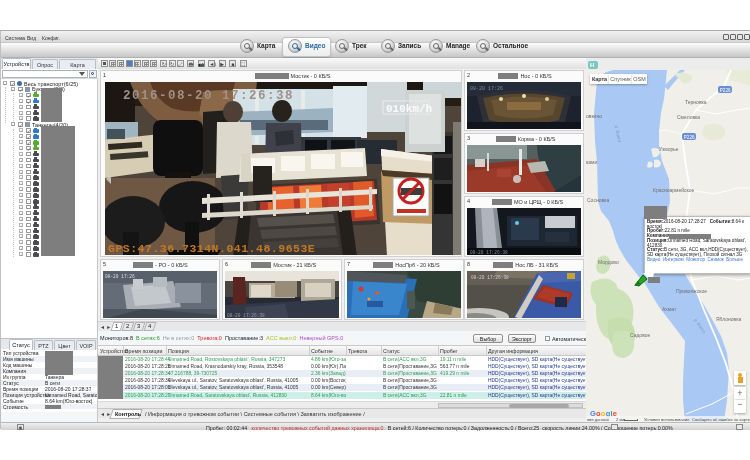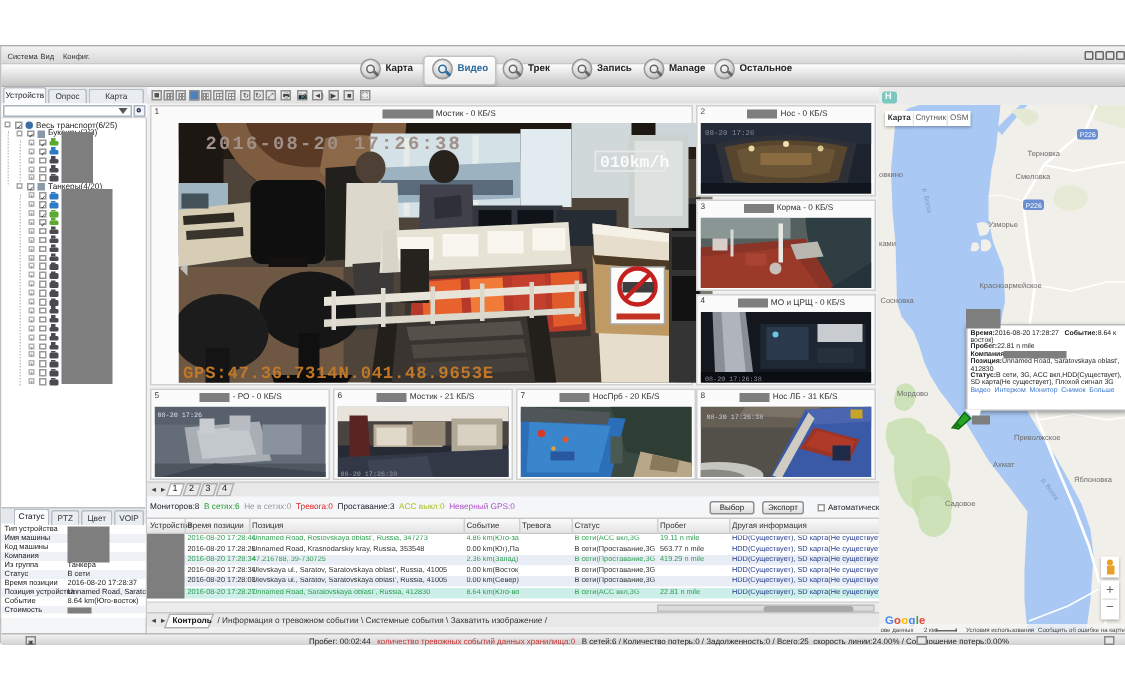--- a/index.html
+++ b/index.html
@@ -265,21 +265,21 @@
         <div class="ab" style="left:99.80000000000001px;top:2px;width:7px;height:7px;border:1px solid #909090;background:#e8e8e8;font-size:5px;line-height:7px;text-align:center;color:#444;">📷</div>
         <div class="ab" style="left:110.30000000000001px;top:2px;width:7px;height:7px;border:1px solid #909090;background:#e8e8e8;font-size:5px;line-height:7px;text-align:center;color:#444;">◄)</div>
         <div class="ab" style="left:120.80000000000001px;top:2px;width:7px;height:7px;border:1px solid #909090;background:#e8e8e8;font-size:5px;line-height:7px;text-align:center;color:#444;">▶</div>
         <div class="ab" style="left:131.3px;top:2px;width:7px;height:7px;border:1px solid #909090;background:#e8e8e8;font-size:5px;line-height:7px;text-align:center;color:#444;">■</div>
         <div class="ab" style="left:141.8px;top:2px;width:7px;height:7px;border:1px solid #909090;background:#e8e8e8;font-size:5px;line-height:7px;text-align:center;color:#444;">⛶</div>
       </div>
 <div class="ab" style="left:2px;top:12px;width:362px;height:187px;background:#fbfbfb;border:1px solid #d0d0d0;">
         <div class="ab" style="left:2px;top:1px;font-size:5.5px;color:#333;">1</div>
         <div class="redact" style="left:153.5px;top:2px;width:34px;height:5.5px;"></div>
         <div class="ab" style="left:189.5px;top:1.5px;font-size:5.5px;color:#333;white-space:nowrap;">Мостик - 0 КБ/S</div>
-        <div class="ab" style="left:18px;top:10.5px;width:414px;height:173px;overflow:hidden;"><svg width="356" height="174" viewBox="0 0 356 174" xmlns="http://www.w3.org/2000/svg" preserveAspectRatio="none">
+        <div class="ab" style="left:4px;top:10.5px;width:414px;height:173px;overflow:hidden;"><svg width="356" height="174" viewBox="0 0 356 174" xmlns="http://www.w3.org/2000/svg" preserveAspectRatio="none">
 <rect width="356" height="174" fill="#4e443a"></rect>
 <rect x="0" y="0" width="356" height="24" fill="#251c14"></rect>
 <path d="M0 0 L356 0 L356 8 L200 14 L100 16 L0 12 Z" fill="#1e1812"></path>
 <rect x="0" y="0" width="30" height="88" fill="#1c1712"></rect>
 <rect x="0" y="40" width="33" height="22" fill="#9fb6c2"></rect>
 <path d="M0 58 L55 52 L58 88 L0 96 Z" fill="#d6cdb4"></path>
 <rect x="3" y="62" width="34" height="6" fill="#2e2a22" transform="rotate(-4 3 62)"></rect>
 <rect x="5" y="72" width="38" height="6" fill="#39352c" transform="rotate(-4 5 72)"></rect>
 <rect x="2" y="47" width="18" height="10" fill="#435258"></rect>
 <path d="M25 0 L152 0 L150 20 Q140 40 118 48 Q90 58 62 46 Q38 32 25 0 Z" fill="#8460444"></path>

